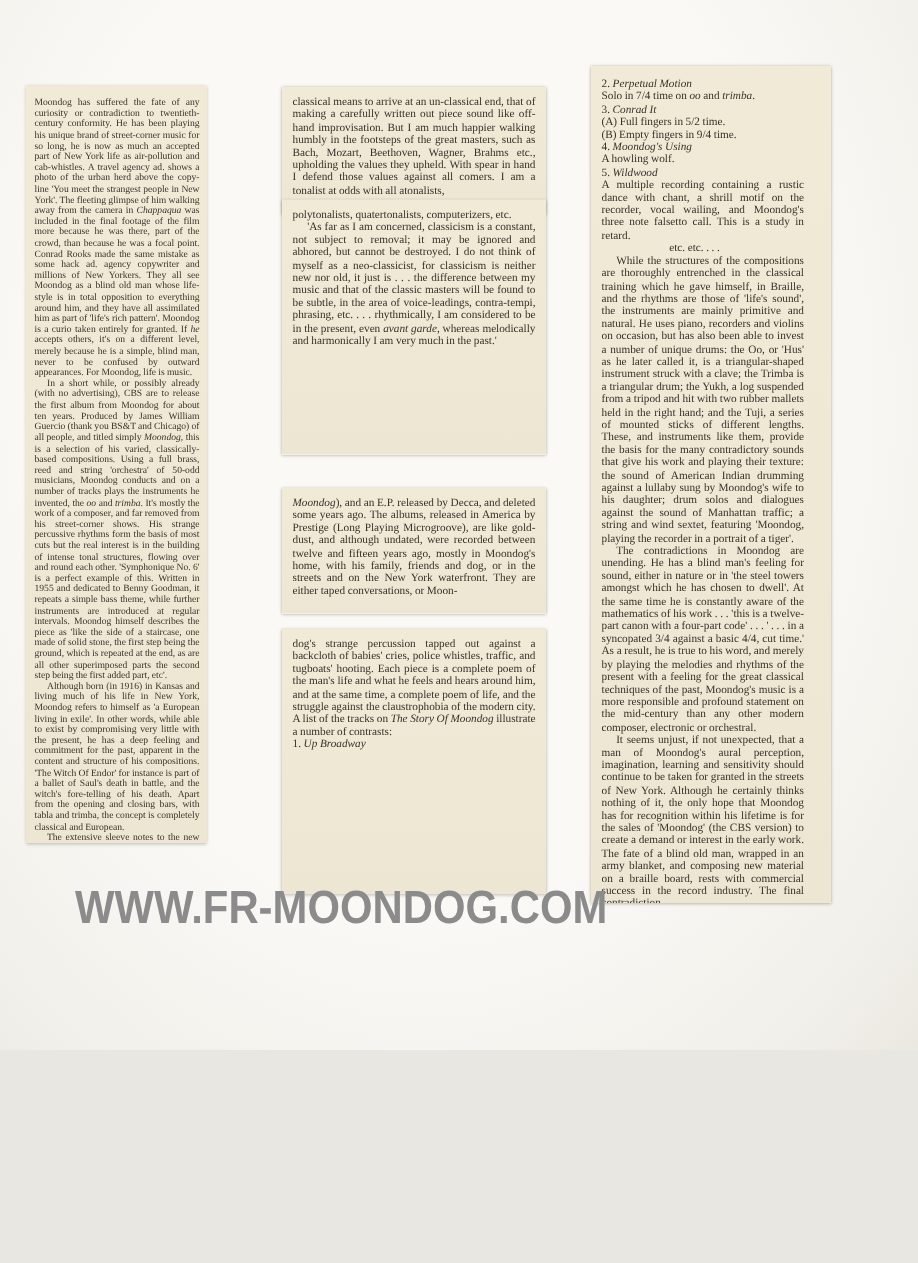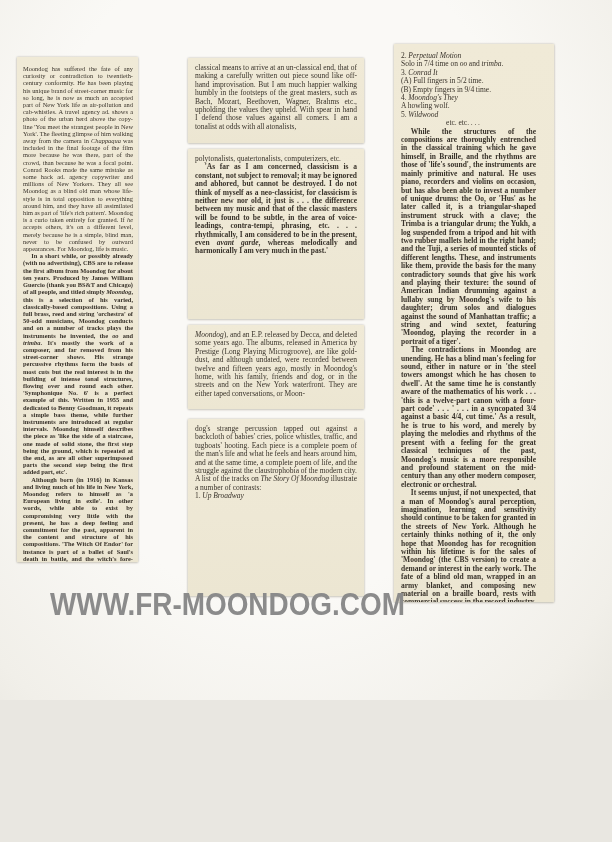--- a/index.html
+++ b/index.html
@@ -19,34 +19,34 @@
     color:#38322a;
     box-shadow:0 0 2px rgba(110,100,78,.38), 0 1px 2px rgba(120,110,90,.22);
     box-sizing:border-box;
     overflow:hidden;
   }
   .strip .para{
     margin:0;
     text-align:justify;
     word-spacing:-0.02em;
   }
-  .strip .para.indent{ text-indent:1.3em;font-weight:bold; }
+  .strip .para.indent{ text-indent:1.3em; }
   .strip .para.right{ text-align:center; padding-right:11px; }
   .strip .para.gap-top{ margin-top:9px; }
   .strip i{ font-style:italic; }
 
   
   #strip-c1{
     left:17px; top:57px; width:121px; height:505px;
     padding:8px 5px 0 6px;
     font-size:6.4px; line-height:7.2px;
   }
   .mid{ left:188px; width:176px; padding:6px 7px 0 7px; font-size:7.5px; line-height:8.4px; }
   #strip-c2a{ top:58px;  height:85px;  }
-  #strip-c2b{ top:149px; height:170px; }
+  #strip-c2b{ top:133px; height:170px; }
   #strip-c2c{ top:325px; height:84px;  }
   #strip-c2d{ top:419px; height:177px; }
   #strip-c3{
     left:394px; top:44px; width:160px; height:558px;
     padding:8px 18px 0 7px;
     font-size:7.5px; line-height:8.4px;
   }
 
   .watermark{
     position:absolute;
@@ -91,23 +91,24 @@
       <p class="para flush"><span>dog's strange percussion tapped out against a backcloth of babies' cries, police whistles, traffic, and tugboats' hooting. Each piece is a complete poem of the man's life and what he feels and hears around him, and at the same time, a complete poem of life, and the struggle against the claustrophobia of the modern city. A list of the tracks on </span><i>The Story Of Moondog</i><span> illustrate a number of contrasts:</span></p>
       <p class="para flush"><span>1. </span><i>Up Broadway</i></p>
     </div>
 
   <div class="strip" id="strip-c3">
       <p class="para flush"><span>2. </span><i>Perpetual Motion</i></p>
       <p class="para flush"><span>Solo in 7/4 time on </span><i>oo</i><span> and </span><i>trimba</i><span>.</span></p>
       <p class="para flush"><span>3. </span><i>Conrad It</i></p>
       <p class="para flush"><span>(A) Full fingers in 5/2 time.</span></p>
       <p class="para flush"><span>(B) Empty fingers in 9/4 time.</span></p>
-      <p class="para flush"><span>4. </span><i>Moondog's They</i></p>
+      <p class="para flush"><span>4. </span><i>Moondog's Using</i></p>
       <p class="para flush"><span>A howling wolf.</span></p>
       <p class="para flush"><span>5. </span><i>Wildwood</i></p>
+      <p class="para flush"><span>A multiple recording containing a rustic dance with chant, a shrill motif on the recorder, vocal wailing, and Moondog's three note falsetto call. This is a study in retard.</span></p>
       <p class="para right"><span>etc. etc. . . .</span></p>
       <p class="para indent"><span>While the structures of the compositions are thoroughly entrenched in the classical training which he gave himself, in Braille, and the rhythms are those of 'life's sound', the instruments are mainly primitive and natural. He uses piano, recorders and violins on occasion, but has also been able to invest a number of unique drums: the Oo, or 'Hus' as he later called it, is a triangular-shaped instrument struck with a clave; the Trimba is a triangular drum; the Yukh, a log suspended from a tripod and hit with two rubber mallets held in the right hand; and the Tuji, a series of mounted sticks of different lengths. These, and instruments like them, provide the basis for the many contradictory sounds that give his work and playing their texture: the sound of American Indian drumming against a lullaby sung by Moondog's wife to his daughter; drum solos and dialogues against the sound of Manhattan traffic; a string and wind sextet, featuring 'Moondog, playing the recorder in a portrait of a tiger'.</span></p>
       <p class="para indent"><span>The contradictions in Moondog are unending. He has a blind man's feeling for sound, either in nature or in 'the steel towers amongst which he has chosen to dwell'. At the same time he is constantly aware of the mathematics of his work . . . 'this is a twelve-part canon with a four-part code' . . . ' . . . in a syncopated 3/4 against a basic 4/4, cut time.' As a result, he is true to his word, and merely by playing the melodies and rhythms of the present with a feeling for the great classical techniques of the past, Moondog's music is a more responsible and profound statement on the mid-century than any other modern composer, electronic or orchestral.</span></p>
       <p class="para indent"><span>It seems unjust, if not unexpected, that a man of Moondog's aural perception, imagination, learning and sensitivity should continue to be taken for granted in the streets of New York. Although he certainly thinks nothing of it, the only hope that Moondog has for recognition within his lifetime is for the sales of 'Moondog' (the CBS version) to create a demand or interest in the early work. The fate of a blind old man, wrapped in an army blanket, and composing new material on a braille board, rests with commercial success in the record industry. The final contradiction.</span></p>
       <p class="para flush gap-top"><i>Moondog</i><span>&nbsp;&nbsp; Prestige LP 7042</span></p>
       <p class="para flush"><i>More Moondog</i><span>&nbsp;&nbsp; Prestige LP 7069</span></p>
     </div>
 
   <div class="watermark">WWW.FR-MOONDOG.COM</div>
 

